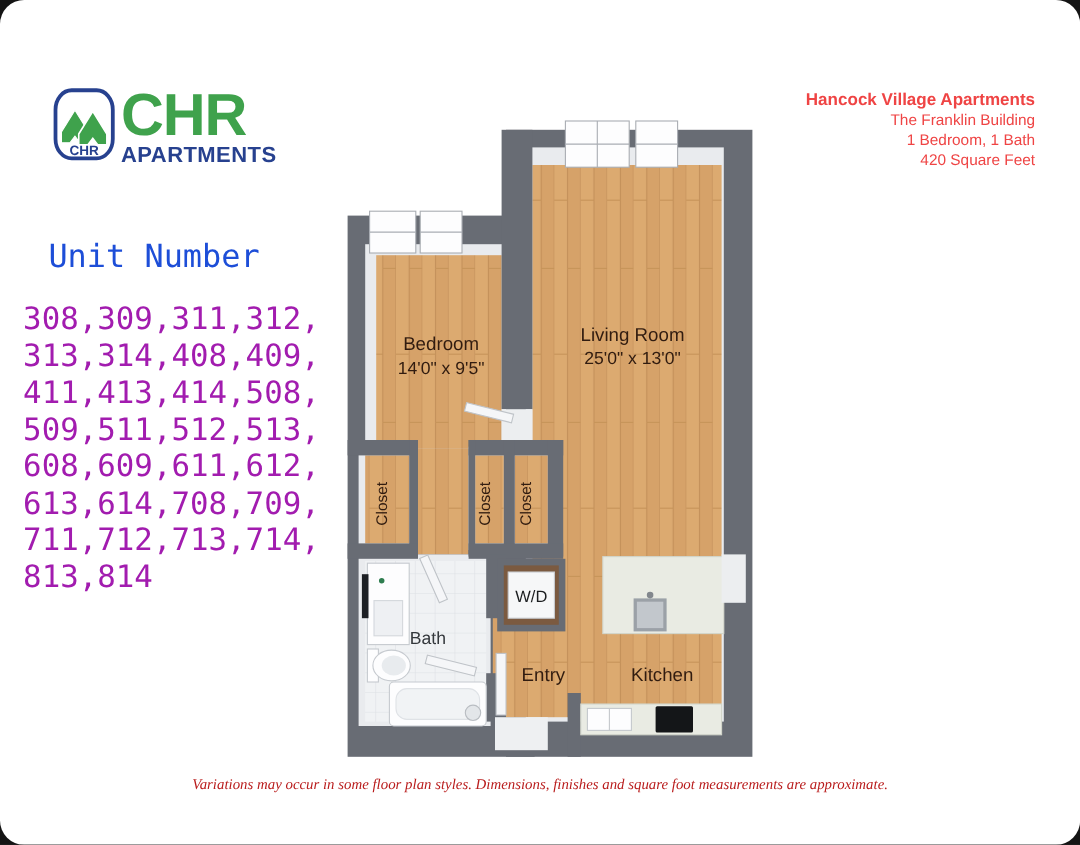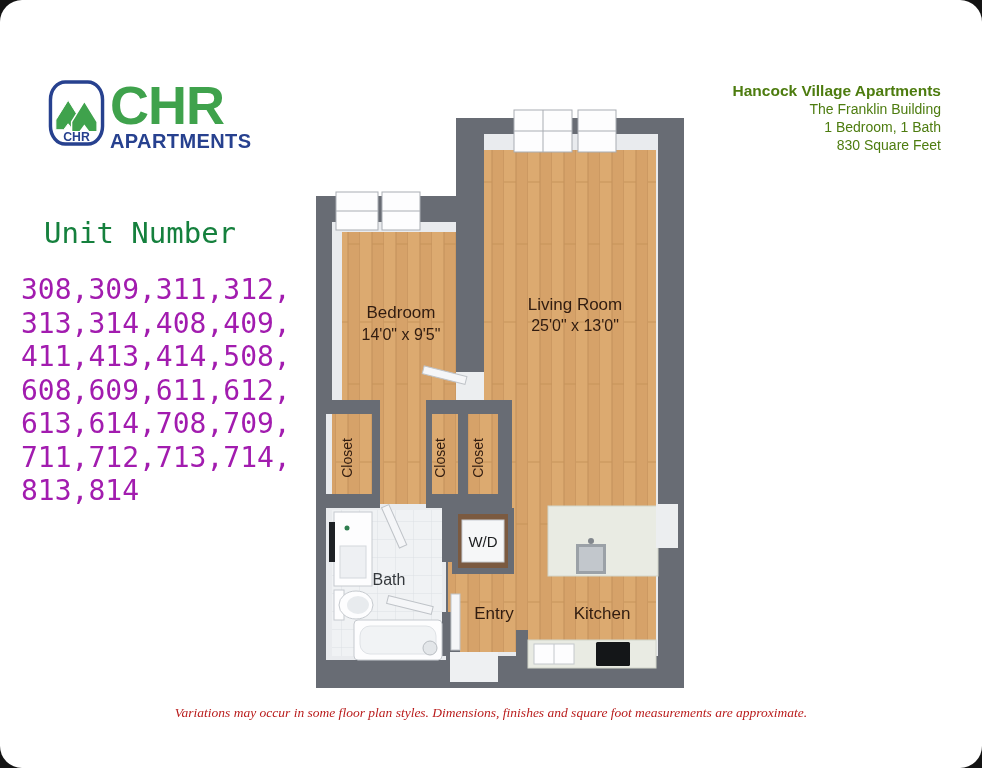--- a/index.html
+++ b/index.html
@@ -14,28 +14,28 @@
   .brand-name{
     font-size:54px;font-weight:bold;letter-spacing:-1px;line-height:46px;
     color:#3fa24c;font-family:"Liberation Sans",sans-serif;
   }
   .brand-sub{
     margin-top:2px;font-size:20px;font-weight:bold;letter-spacing:.4px;
     color:#27418f;
   }
   
   .bldg-header{
-    position:absolute;right:41px;top:81px;text-align:right;color:#4d7c0f;
+    position:absolute;right:41px;top:81px;text-align:right;color:#ef4444;
   }
   .bldg-title{font-size:15.5px;font-weight:bold;line-height:19px;}
   .bldg-line{font-size:14px;line-height:18px;}
   
   .unit-heading{
     position:absolute;left:44px;top:216px;
-    font-family:"DejaVu Sans Mono",monospace;font-size:29px;color:#15803d;
+    font-family:"DejaVu Sans Mono",monospace;font-size:29px;color:#1d4ed8;
   }
   .unit-list{
     position:absolute;left:21px;top:273px;
     font-family:"DejaVu Sans Mono",monospace;font-size:28px;line-height:33.5px;
     color:#a21caf;white-space:nowrap;
   }
   
   .plan{position:absolute;left:300px;top:104px;width:390px;height:590px;}
   .plan text{font-family:"Liberation Sans",sans-serif;}
   .room-label{fill:#311c10;font-size:17px;text-anchor:middle;}
@@ -63,28 +63,29 @@
 
   <div class="brand">
     <div class="brand-name">CHR</div>
     <div class="brand-sub">APARTMENTS</div>
   </div>
 
   <div class="bldg-header">
     <div class="bldg-title">Hancock Village Apartments</div>
     <div class="bldg-line">The Franklin Building</div>
     <div class="bldg-line">1 Bedroom, 1 Bath</div>
-    <div class="bldg-line">830 Square Feet</div>
+    <div class="bldg-line">420 Square Feet</div>
   </div>
 
   <div class="unit-heading">Unit Number</div>
   <div class="unit-list">
     <div>308,309,311,312,</div>
     <div>313,314,408,409,</div>
     <div>411,413,414,508,</div>
+    <div>509,511,512,513,</div>
     <div>608,609,611,612,</div>
     <div>613,614,708,709,</div>
     <div>711,712,713,714,</div>
     <div>813,814</div>
   </div>
 
   <svg class="plan" viewBox="300 104 390 590">
     <defs>
       <pattern id="wood" width="24" height="140" patternUnits="userSpaceOnUse">
         <rect width="24" height="140" fill="#dcaa70"></rect>

